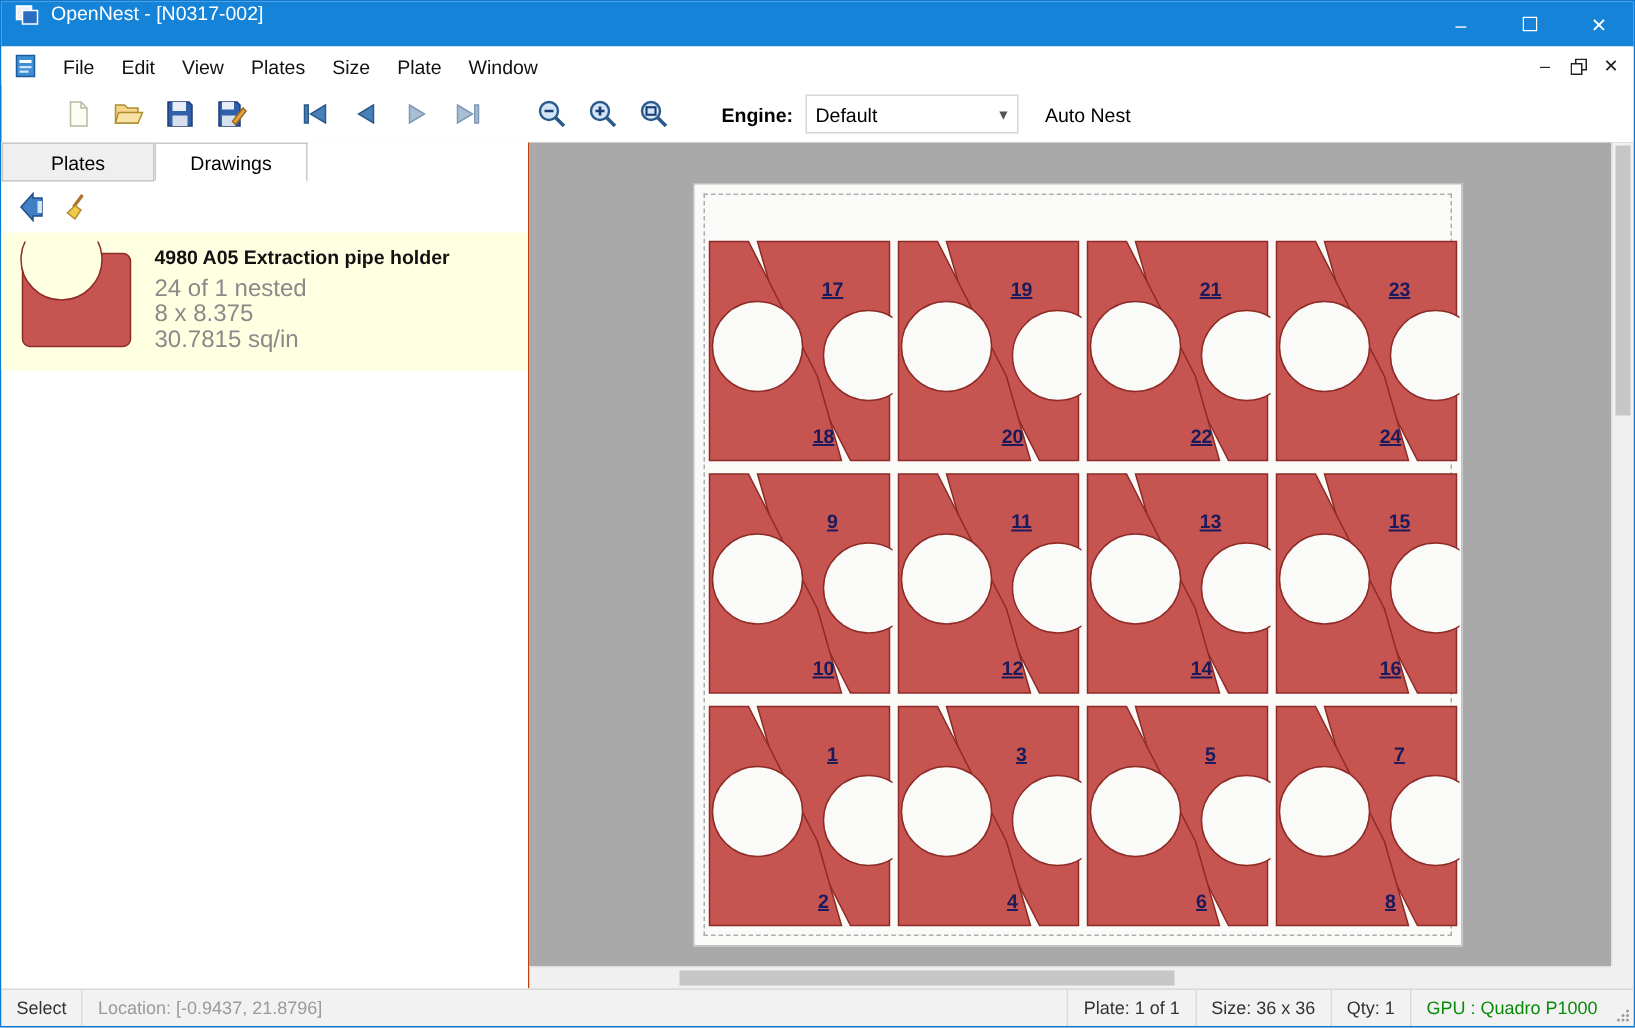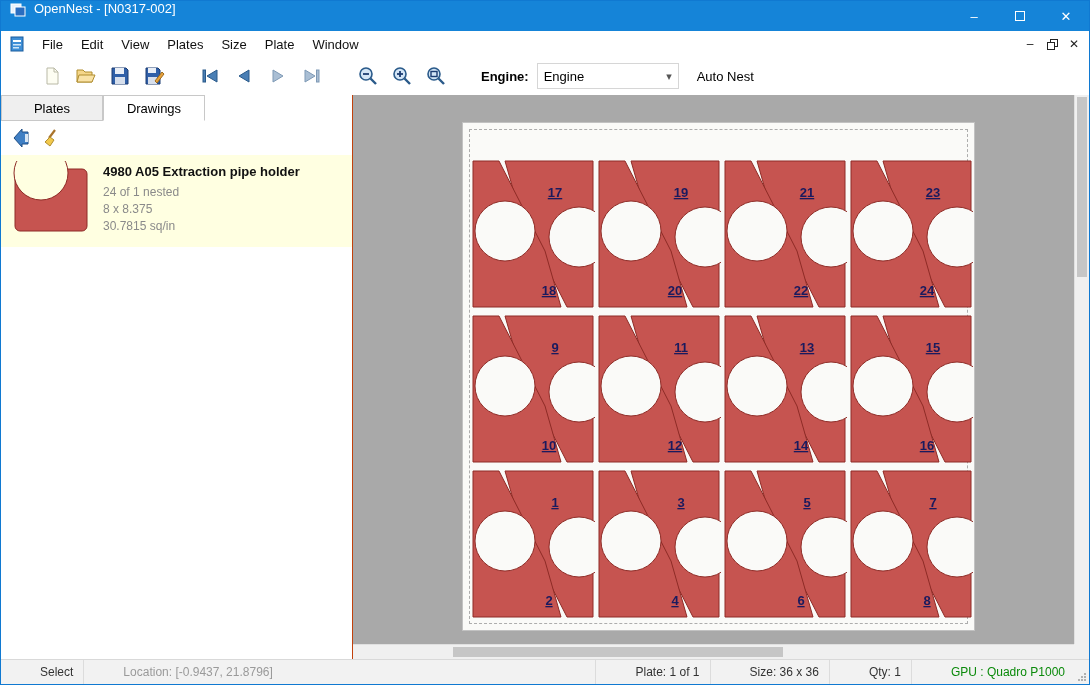--- a/index.html
+++ b/index.html
@@ -44,21 +44,21 @@
     border-bottom:1px solid #c8c8c8;}
   .tab.active{background:#fff;border-bottom:1px solid #fff;}
   .side-toolbar{position:absolute;left:0;top:27px;right:0;height:32px;background:#fff;
     display:flex;align-items:center;padding-left:6px;}
   .side-btn{width:30px;height:28px;display:flex;align-items:center;justify-content:center;}
   .drawing-item{position:absolute;left:0;top:60px;right:0;height:92px;background:#ffffe1;
     display:flex;align-items:flex-start;}
   .thumb-wrap{margin:6px 12px 0 10px;}
   .item-text{padding-top:9px;}
   .item-title{font-size:13px;font-weight:bold;color:#111;margin-bottom:5px;}
-  .item-line{font-size:12px;color:#8a8a8a;line-height:17px;}
+  .item-line{font-size:16px;color:#8a8a8a;line-height:17px;}
 
   
   .main{position:absolute;left:352px;top:94px;right:0;bottom:25px;background:#a9a9a9;}
   .plate{position:absolute;left:109px;top:27px;width:513px;height:509px;
     background:#fafaf8;border:1px solid #c2c2c2;box-sizing:border-box;}
   .plate-dashed{position:absolute;left:6px;top:6px;right:6px;bottom:6px;
     border:1px dashed #adadad;}
   #plate-cells{position:absolute;left:0;top:0;right:0;bottom:0;}
 
   .vscroll{position:absolute;right:0;top:0;bottom:15px;width:15px;background:#f0f0f0;
@@ -66,21 +66,21 @@
   .vscroll .thumb{position:absolute;left:2px;right:2px;top:2px;height:180px;background:#c6c6c6;}
   .hscroll{position:absolute;left:0;right:15px;bottom:0;height:15px;background:#f0f0f0;
     border-top:1px solid #e0e0e0;box-sizing:border-box;}
   .hscroll .thumb{position:absolute;top:2px;bottom:2px;left:100px;width:330px;background:#c6c6c6;}
   .scroll-corner{position:absolute;right:0;bottom:0;width:15px;height:15px;background:#f0f0f0;}
 
   
   .statusbar{position:absolute;left:0;bottom:0;right:0;height:25px;background:#f2f2f2;
     border-top:1px solid #d9d9d9;display:flex;align-items:center;font-size:12px;color:#333;
     box-sizing:border-box;}
-  .sb-seg{padding:0 10px;height:100%;display:flex;align-items:center;margin-left:29px;}
+  .sb-seg{padding:0 10px;height:100%;display:flex;align-items:center;}
   .sb-sep{width:1px;height:100%;background:#dcdcdc;}
   .sb-left{display:flex;height:100%;align-items:center;}
   .sb-right{margin-left:auto;display:flex;height:100%;align-items:flex-end;}
   .sb-location{color:#9a9a9a;}
   .sb-gpu{color:#0a8a0a;}
   .grip{width:14px;height:100%;position:relative;}
   .grip svg{position:absolute;right:2px;bottom:2px;}
 </style>
 </head>
 <body>
@@ -203,21 +203,21 @@
     </div>
     <div class="tb-btn">
       <svg width="22" height="22" viewBox="0 0 22 22">
         <circle cx="9" cy="9" r="6" fill="#d3e5f6" stroke="#2a5a8a" stroke-width="1.6"></circle>
         <line x1="13.5" y1="13.5" x2="19" y2="19" stroke="#2a5a8a" stroke-width="2.4"></line>
         <rect x="6" y="6.5" width="6" height="5" fill="none" stroke="#1c3d72" stroke-width="1.4"></rect>
       </svg>
     </div>
     <span class="engine-label">Engine:</span>
     <div class="engine-combo">
-      <span>Engine</span>
+      <span>Default</span>
       <span class="caret">▾</span>
     </div>
     <span class="autonest">Auto Nest</span>
   </div>
 
   <div class="sidebar">
     <div class="tabstrip">
       <div class="tab">Plates</div>
       <div class="tab active">Drawings</div>
     </div>

